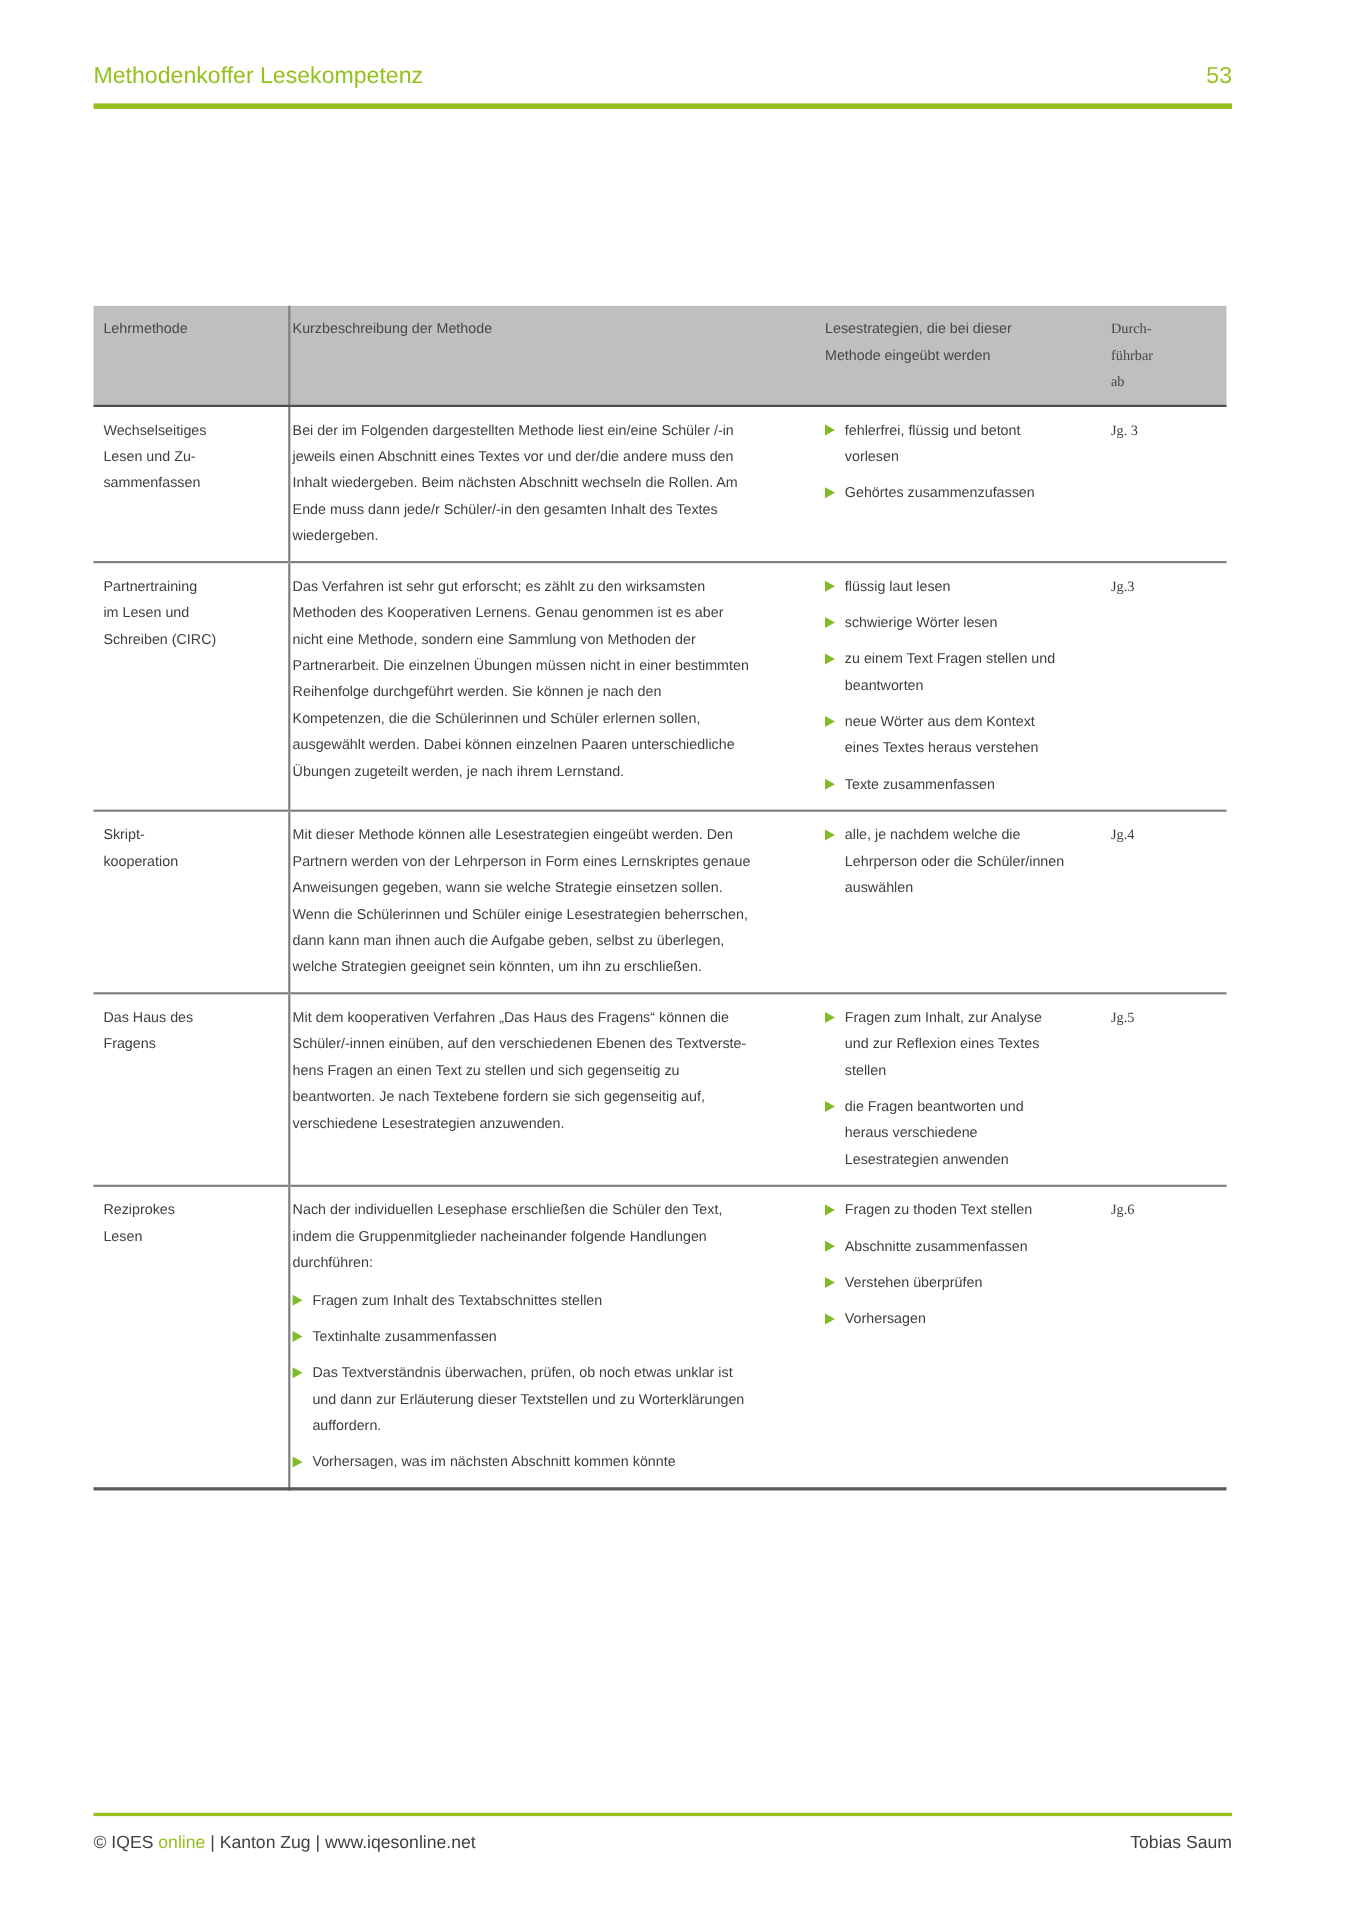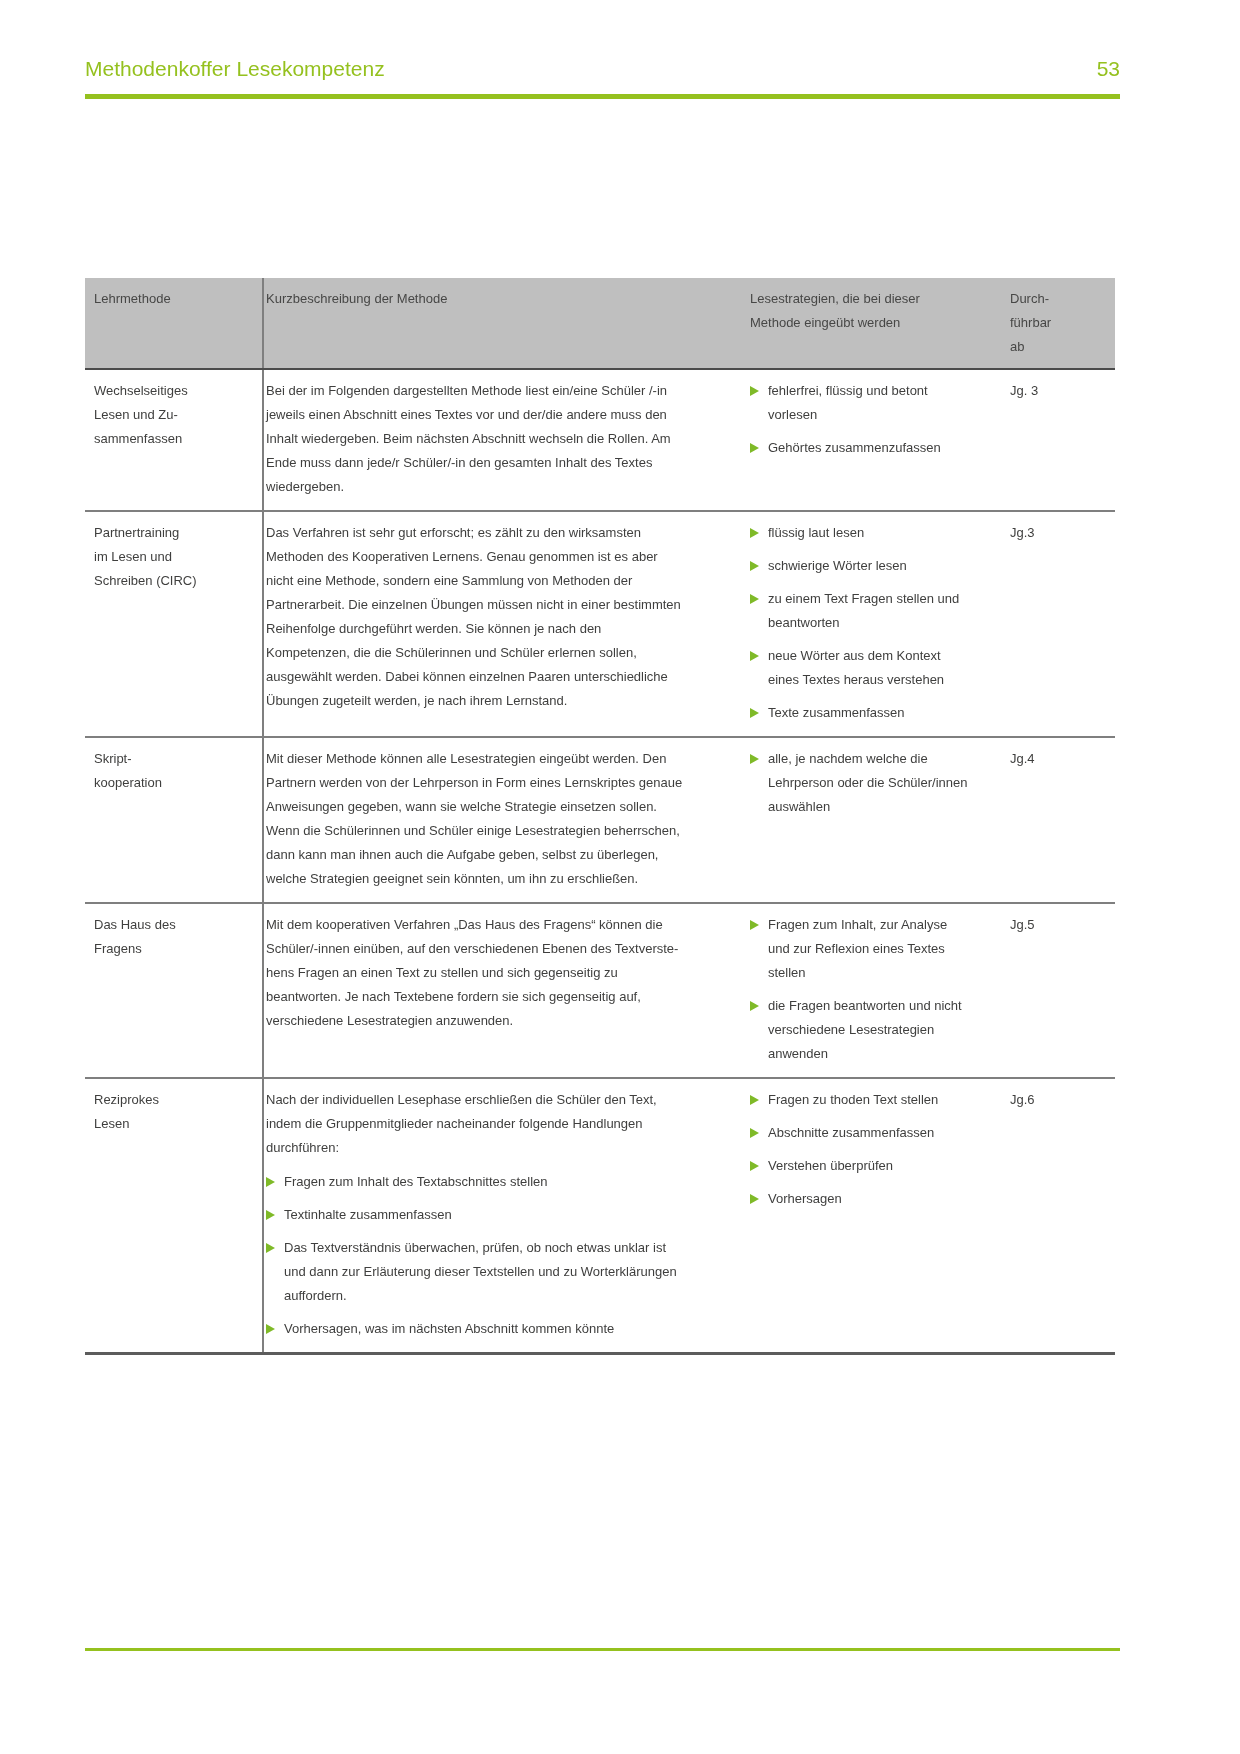--- a/index.html
+++ b/index.html
@@ -19,21 +19,21 @@
   table.methods { width:1030px; border-collapse:collapse; table-layout:fixed;
                   font-size:13px; line-height:24px; border-bottom:3px solid #5c5c5c; }
   th, td { vertical-align:top; text-align:left; font-weight:400; }
   thead th { background:#bfbfbf; color:#474746; padding-top:9px; padding-bottom:9px;
              border-bottom:2px solid #4b4b4b; }
   td { padding-top:9px; padding-bottom:11px; }
   tbody tr:not(:first-child) td { border-top:2px solid #7f7f7f; }
   .c1 { padding-left:9px; padding-right:6px; border-right:2px solid #7f7f7f; }
   .c2 { padding-left:2px; padding-right:54px; }
   .c3 { padding-left:10px; padding-right:28px; }
-  .c4 { padding-left:10px; padding-right:4px; }
+  .c4 { padding-left:10px; padding-right:4px;font-family:Liberation Serif, serif; }
   .pre { white-space:pre-line; }
 
   .desc-intro { margin:0; }
   .desc-intro.has-bullets { margin-bottom:10px; }
   .bullets .item { display:flex; margin-bottom:9px; }
   .bullets .item:last-child { margin-bottom:0; }
   .tri { flex:0 0 auto; width:0; height:0;
          border-left:9px solid #7fba28;
          border-top:5px solid transparent; border-bottom:5px solid transparent;
          margin:7px 9px 0 0; }
@@ -157,21 +157,21 @@
           <p class="desc-intro">Mit dem kooperativen Verfahren „Das Haus des Fragens“ können die Schüler/-innen einüben, auf den verschiedenen Ebenen des Textverste­hens Fragen an einen Text zu stellen und sich gegenseitig zu beantworten. Je nach Textebene fordern sie sich gegenseitig auf, verschiedene Lesestrategien anzuwenden.</p>
         </td>
         <td class="c3">
           <div class="bullets">
             <div class="item">
                 <span class="tri"></span>
                 <span>Fragen zum Inhalt, zur Analyse und zur Reflexi­on eines Textes stellen</span>
               </div>
             <div class="item">
                 <span class="tri"></span>
-                <span>die Fragen beantworten und nicht verschiedene Lesestrategien anwen­den</span>
+                <span>die Fragen beantworten und heraus verschiedene Lesestrategien anwen­den</span>
               </div>
           </div>
         </td>
         <td class="c4">Jg.5</td>
       </tr>
 
       <tr>
         <td class="c1 pre">Reziprokes
 Lesen</td>
         <td class="c2">
@@ -218,13 +218,17 @@
         <td class="c4">Jg.6</td>
       </tr>
 
     </tbody>
   </table>
 
 </main>
 
 <footer class="page-footer">
   <div class="rule rule-footer"></div>
+  <div class="footer-row">
+    <span><span>© IQES </span><span class="green">online</span><span> | Kanton Zug | www.iqesonline.net</span></span>
+    <span>Tobias Saum</span>
+  </div>
 </footer>
 
 </body></html>

